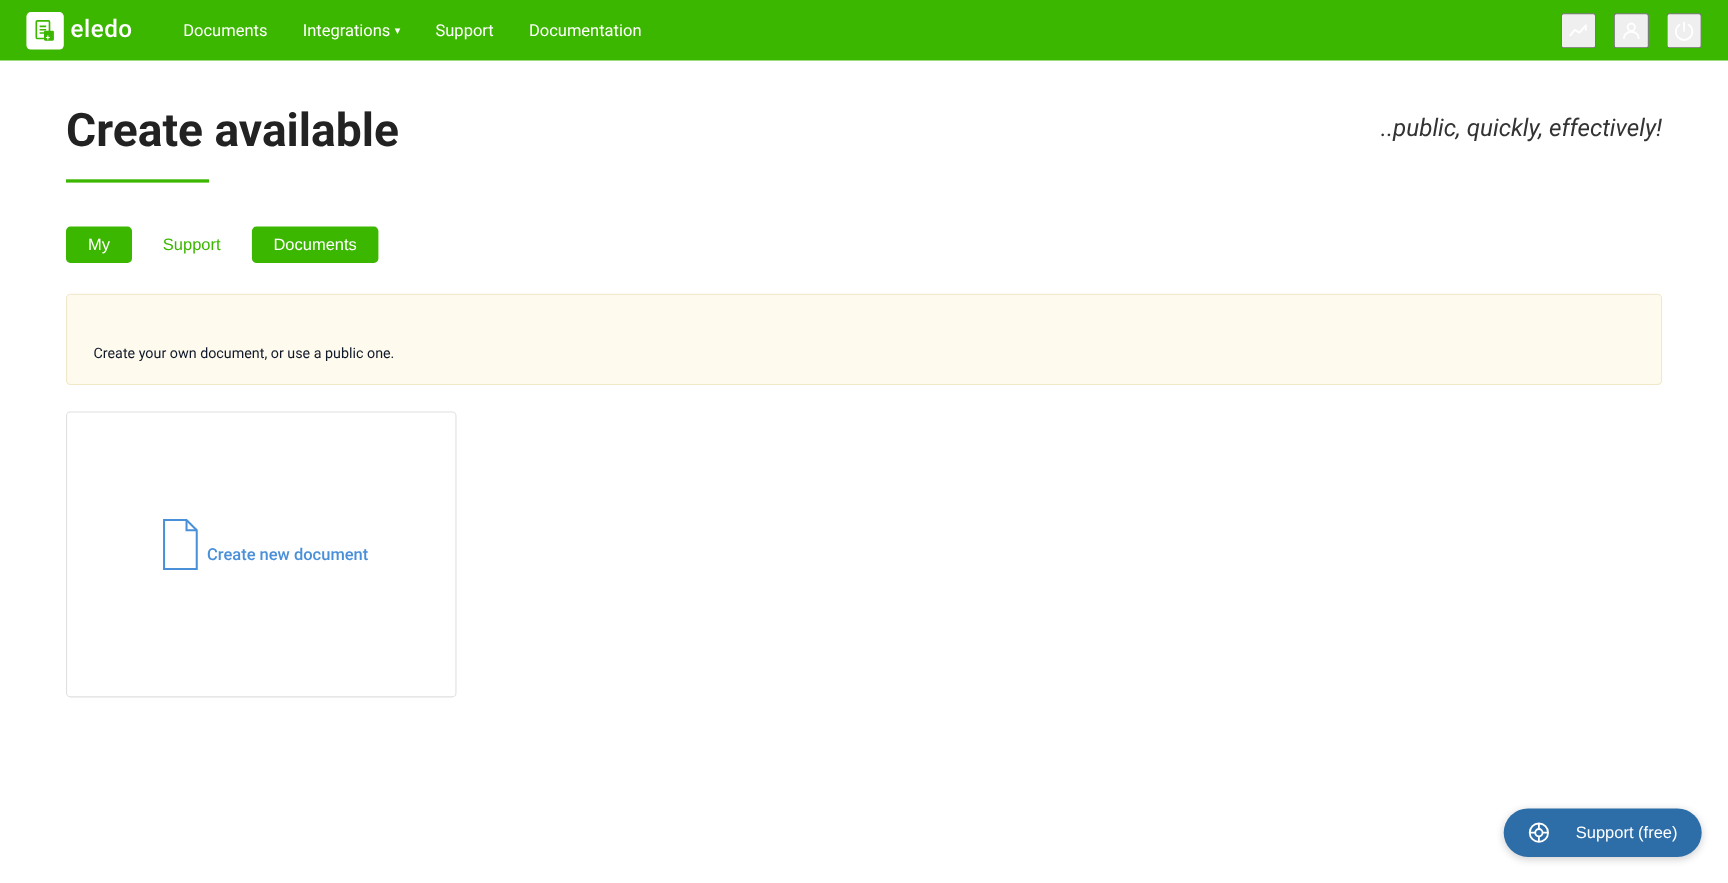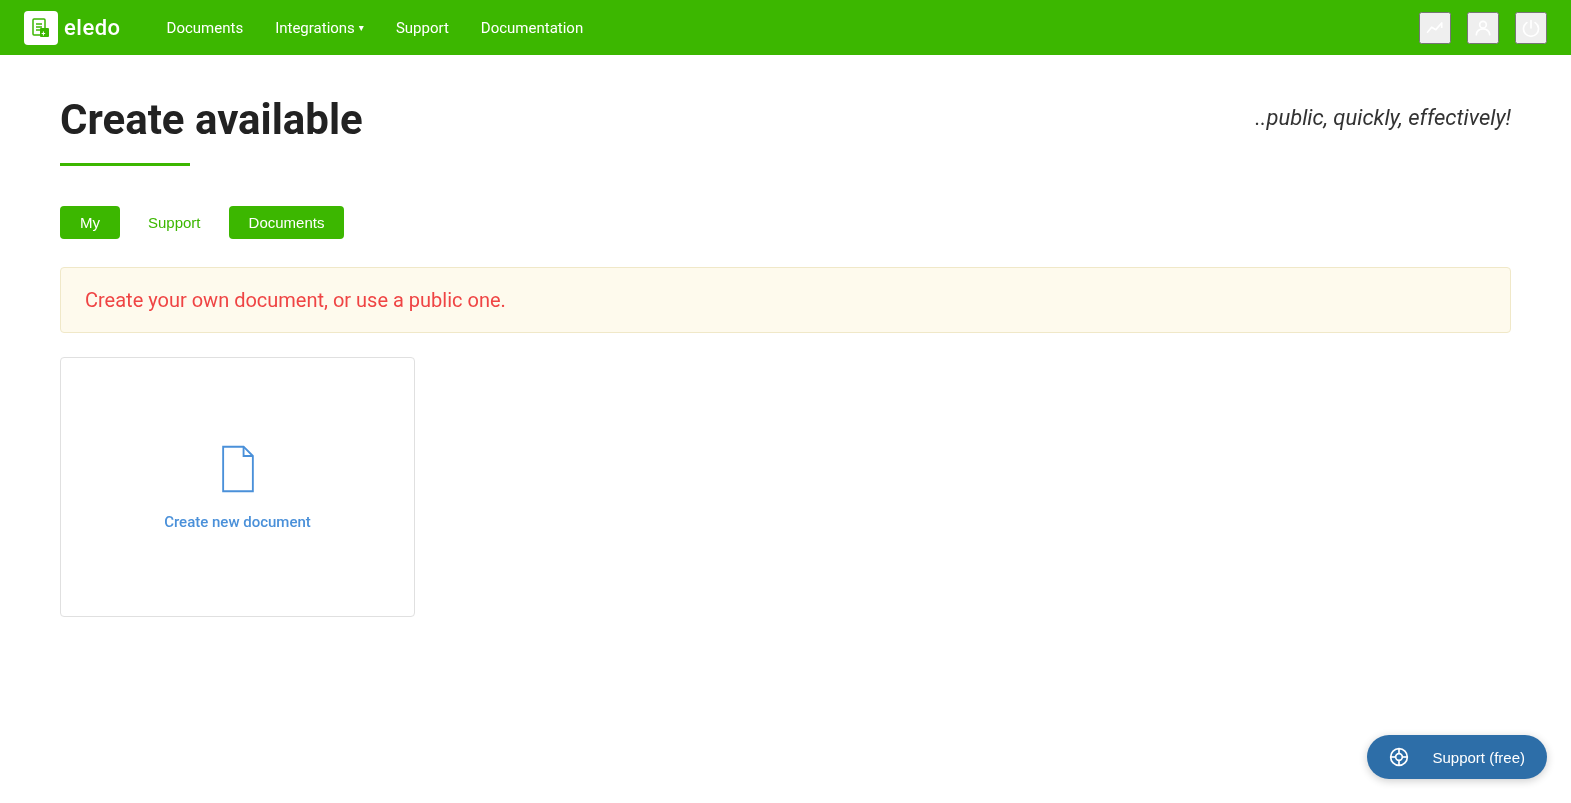--- a/index.html
+++ b/index.html
@@ -190,37 +190,38 @@
       margin-bottom: 24px;
     }
 
     .alert-title {
       font-size: 15px;
       color: #555;
       margin-bottom: 8px;
     }
 
     .alert-body {
-      font-size: 20px;
-      color: #ef4444;
+      font-size: 13px;
+      color: #0f172a;
+      margin-top: 26px;
     }
 
     
     .documents-grid {
       display: flex;
       gap: 0;
     }
 
     .document-card {
       width: 355px;
       min-height: 260px;
       border: 1px solid #e0e0e0;
       border-radius: 4px;
       display: flex;
-      flex-direction: column;
+      flex-direction: row;
       align-items: center;
       justify-content: center;
       background: #ffffff;
       cursor: pointer;
       padding: 20px;
     }
 
     .new-doc-icon {
       color: #4a90d9;
       margin-bottom: 14px;

